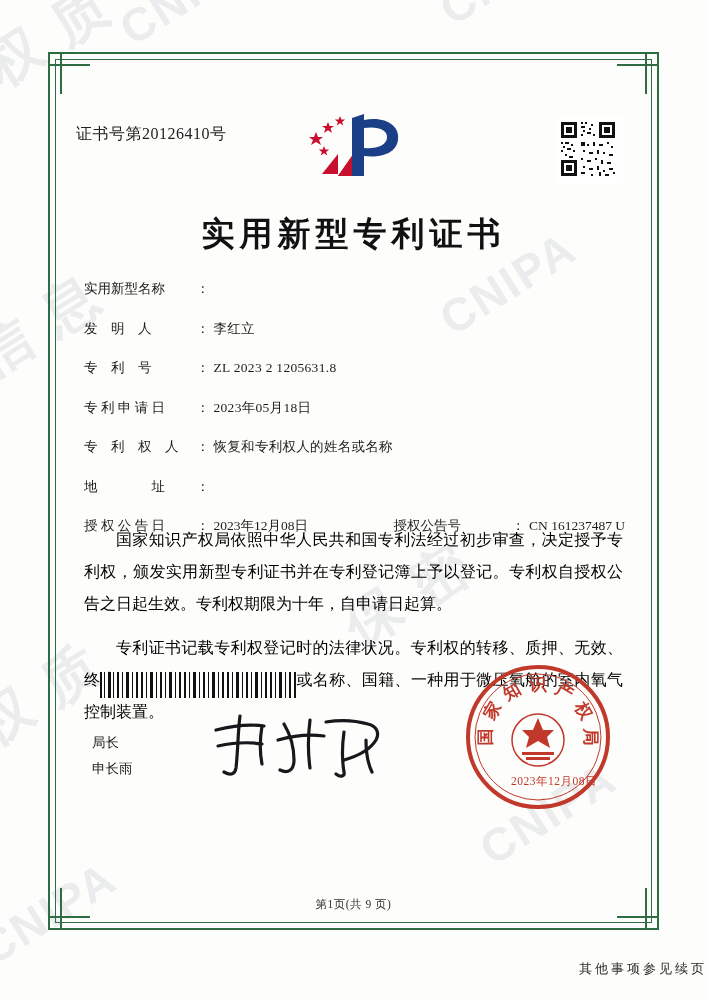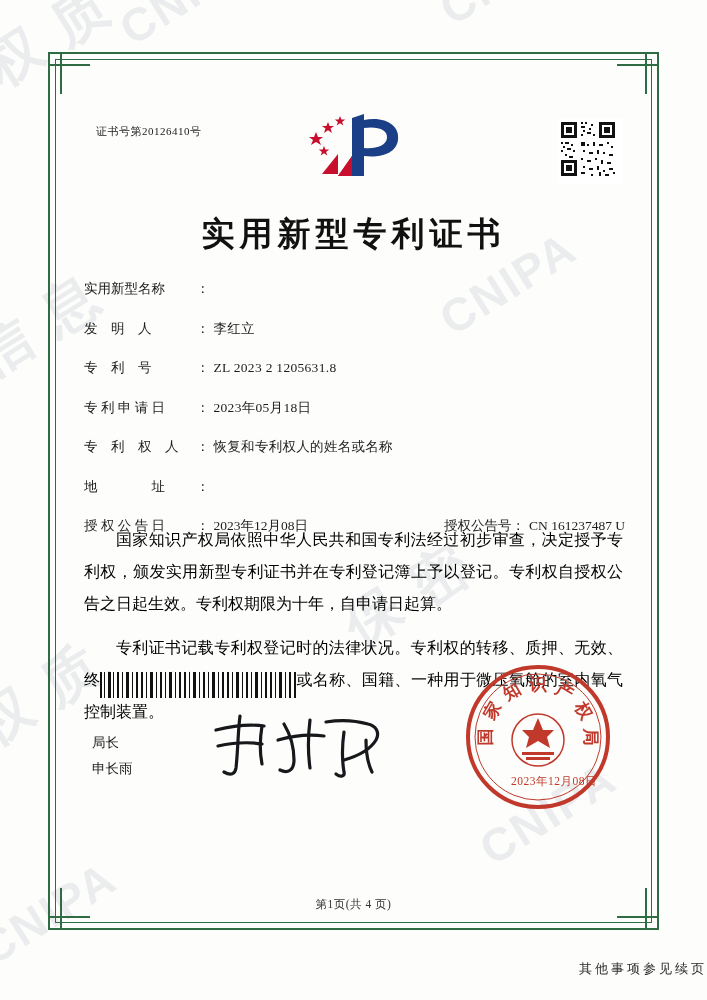--- a/index.html
+++ b/index.html
@@ -89,23 +89,23 @@
     position: absolute;
     left: 48px;
     top: 52px;
     right: 48px;
     bottom: 70px;
     z-index: 5;
   }
 
   .cert-number {
     position: absolute;
-    left: 48px;
+    left: 28px;
     top: 72px;
-    font-size: 11px;
+    font-size: 16px;
     letter-spacing: 0.5px;
     color: #222;
   }
 
   
   .logo {
     position: absolute;
     left: 50%;
     transform: translateX(-50%);
     top: 58px;
@@ -154,21 +154,21 @@
     width: 112px;
     flex: 0 0 112px;
     letter-spacing: 0px;
     white-space: pre;
   }
   .field-sep { padding-right: 4px; }
   .field-value { flex: 1; letter-spacing: 0.3px; }
 
   .field-row.dual .field-label { width: 112px; flex: 0 0 112px; }
   .field-row.dual .v1 { flex: 0 0 180px; }
-  .field-row.dual .label2 { flex: 0 0 118px; white-space: pre; text-align: right; }
+  .field-row.dual .label2 { flex: 0 0 118px; white-space: pre; }
   .field-row.dual .v2 { flex: 1; }
 
   .paragraphs {
     position: absolute;
     left: 36px;
     right: 36px;
     top: 472px;
     font-size: 16px;
     line-height: 2.0;
     color: #000000;
@@ -482,17 +482,17 @@
           <path d="M168,30 C168,42 170,54 174,62"></path>
         </g>
       </svg>
     </div>
 
     <div class="director">
       <div>局长</div>
       <div>申长雨</div>
     </div>
 
-    <div class="page-footer">第1页(共 4 页)</div>
+    <div class="page-footer">第1页(共 9 页)</div>
   </div>
 
   <div class="bottom-note">其他事项参见续页</div>
 </div>
 
 </body></html>

